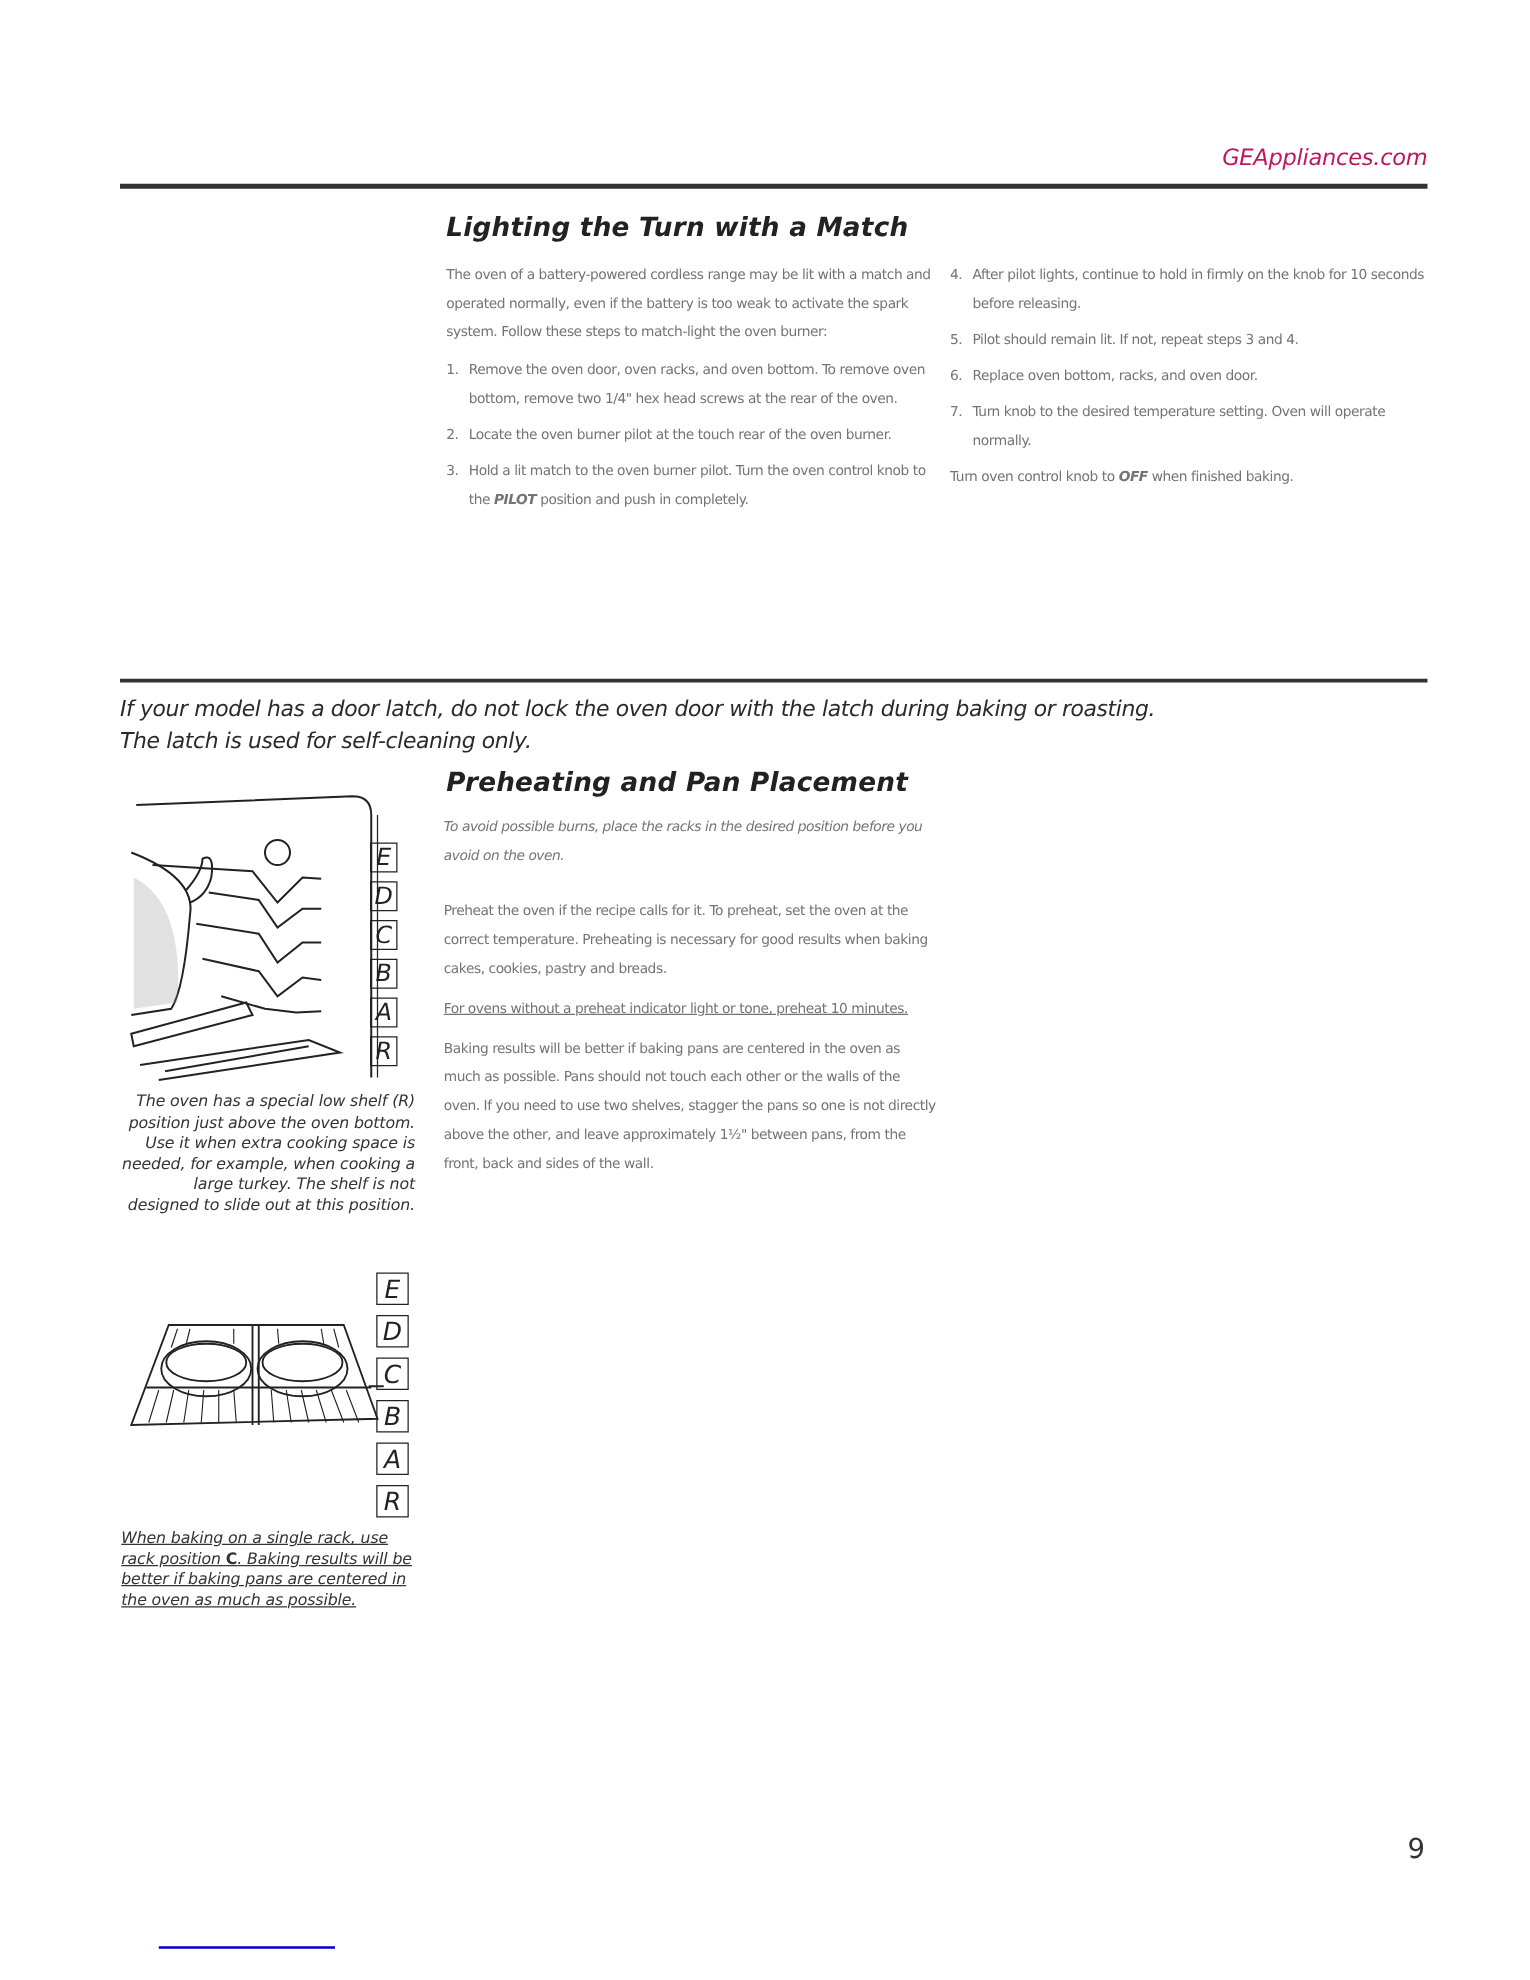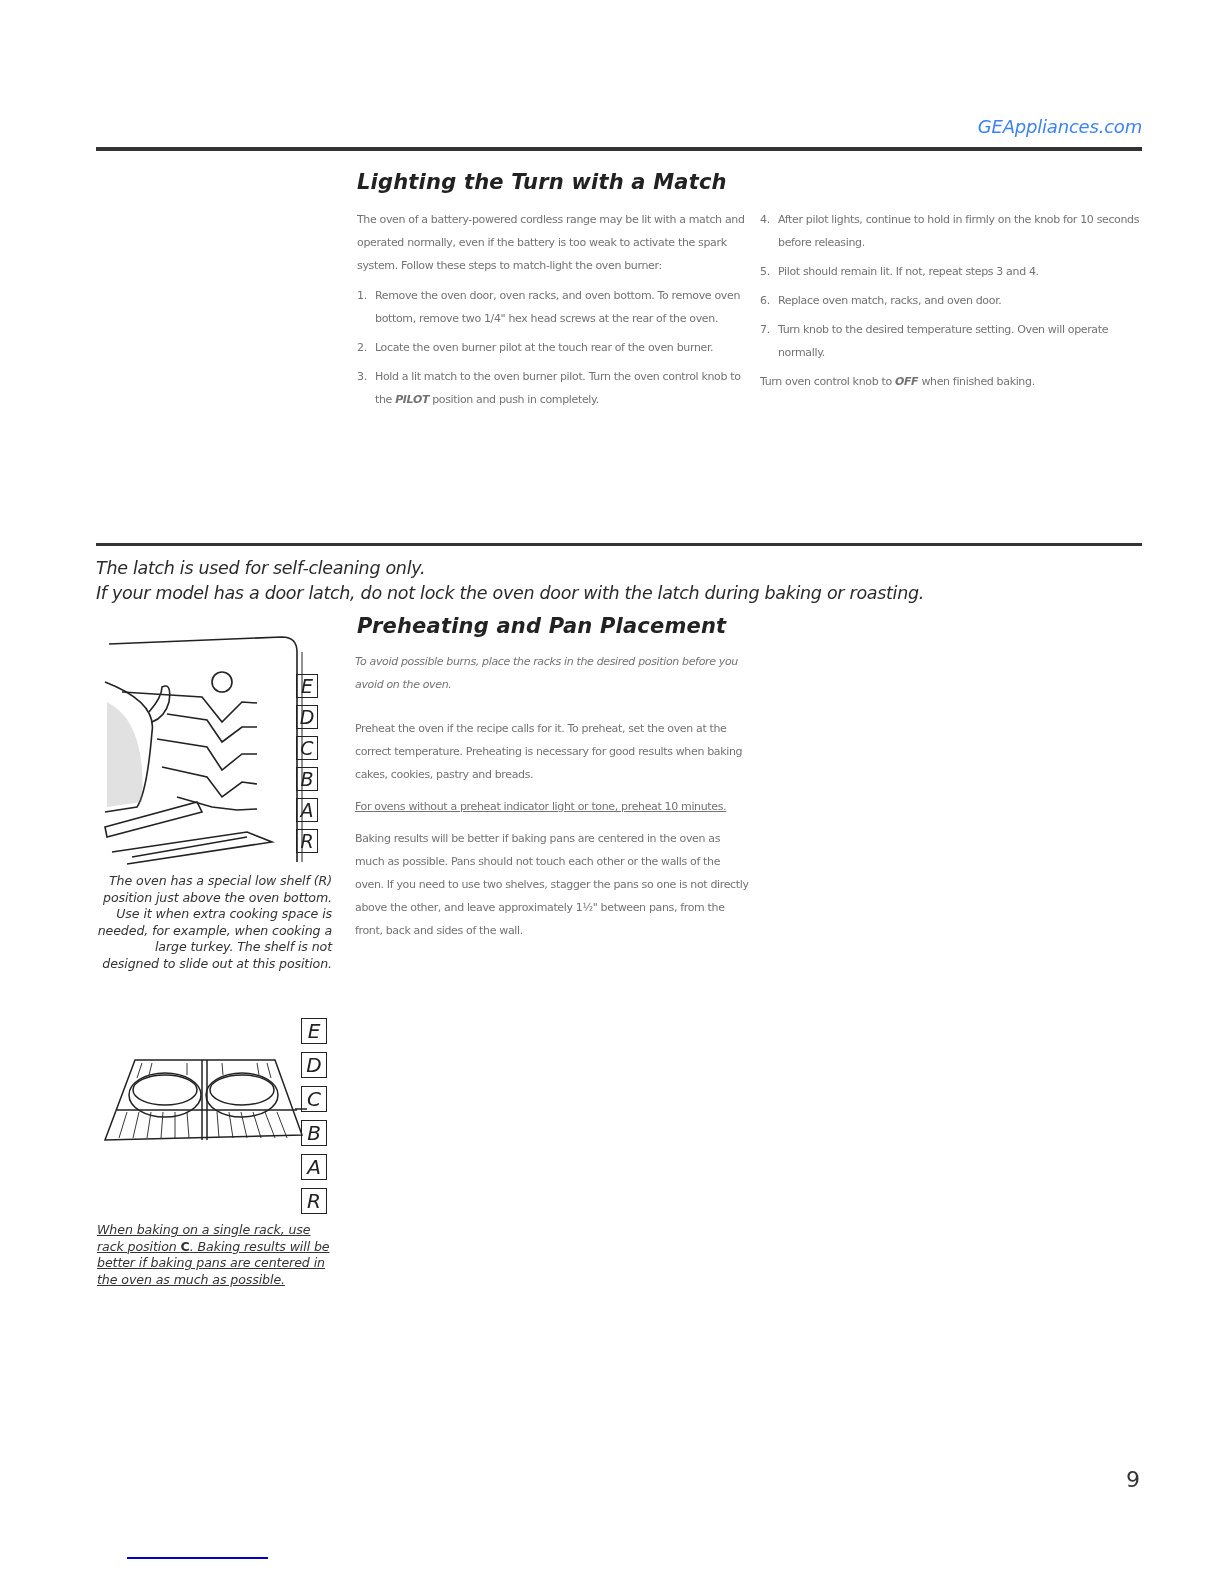--- a/index.html
+++ b/index.html
@@ -1,19 +1,19 @@
 <!DOCTYPE html>
 <html><head>
 <meta charset="utf-8">
 <style>
   html, body { margin: 0; padding: 0; background: #ffffff; }
   body { width: 1224px; height: 1584px; position: relative; overflow: hidden;
          font-family: "DejaVu Sans", sans-serif; color: #222; }
   .abs { position: absolute; }
-  .site-url { right: 82px; top: 116px; font-size: 18px; font-style: italic; color: #3b82f6; letter-spacing: -0.2px; }
+  .site-url { right: 82px; top: 116px; font-size: 18px; font-style: italic; color: #be185d; letter-spacing: -0.2px; }
   .rule-top { left: 96px; width: 1046px; top: 147px; height: 4px; background: #333; }
   .rule-mid { left: 96px; width: 1046px; top: 543px; height: 3px; background: #333; }
   h2.section-title { margin: 0; font-size: 21px; font-style: italic; font-weight: bold; color: #222; letter-spacing: 0.2px; }
   .body-text { font-size: 11px; line-height: 23px; color: #737373; letter-spacing: -0.35px; }
   .body-text p { margin: 0 0 7px 0; }
   ol.steps { list-style: none; margin: 0; padding: 0; }
   ol.steps li { padding-left: 18px; text-indent: -18px; margin-bottom: 6px; }
   .num { display: inline-block; width: 18px; text-indent: 0; }
   .col1 { left: 357px; top: 208px; width: 390px; }
   .col2 { left: 760px; top: 208px; width: 390px; }
@@ -45,31 +45,31 @@
     <li><span class="num">1.</span><span>Remove the oven door, oven racks, and oven bottom. To remove oven bottom, remove two 1/4" hex head screws at the rear of the oven.</span></li>
     <li><span class="num">2.</span><span>Locate the oven burner pilot at the touch rear of the oven burner.</span></li>
     <li><span class="num">3.</span><span>Hold a lit match to the oven burner pilot. Turn the oven control knob to the </span><b class="bi">PILOT</b><span> position and push in completely.</span></li>
   </ol>
 </div>
 
 <div class="abs body-text col2">
   <ol class="steps">
     <li><span class="num">4.</span><span>After pilot lights, continue to hold in firmly on the knob for 10 seconds before releasing.</span></li>
     <li><span class="num">5.</span><span>Pilot should remain lit. If not, repeat steps 3 and 4.</span></li>
-    <li><span class="num">6.</span><span>Replace oven match, racks, and oven door.</span></li>
+    <li><span class="num">6.</span><span>Replace oven bottom, racks, and oven door.</span></li>
     <li><span class="num">7.</span><span>Turn knob to the desired temperature setting. Oven will operate normally.</span></li>
   </ol>
   <p><span>Turn oven control knob to </span><b class="bi">OFF</b><span> when finished baking.</span></p>
 </div>
 
 <div class="abs rule-mid"></div>
 
 <div class="abs notice">
+  <div>If your model has a door latch, do not lock the oven door with the latch during baking or roasting.</div>
   <div>The latch is used for self-cleaning only.</div>
-  <div>If your model has a door latch, do not lock the oven door with the latch during baking or roasting.</div>
 </div>
 
 <svg class="abs fig1" viewBox="0 0 240 255">
   <g fill="none" stroke="#222" stroke-width="1.6">
     <path d="M12 32 L185 25 Q200 25 200 40 L200 250"></path>
     <path d="M205 40 L205 250" stroke-width="1"></path>
     <circle cx="125" cy="70" r="10"></circle>
     <path d="M25 80 L105 85 L125 110 L145 90 L160 91"></path>
     <path d="M70 102 L110 108 L125 130 L145 115 L160 115"></path>
     <path d="M60 127 L110 135 L125 158 L145 142 L160 142"></path>

